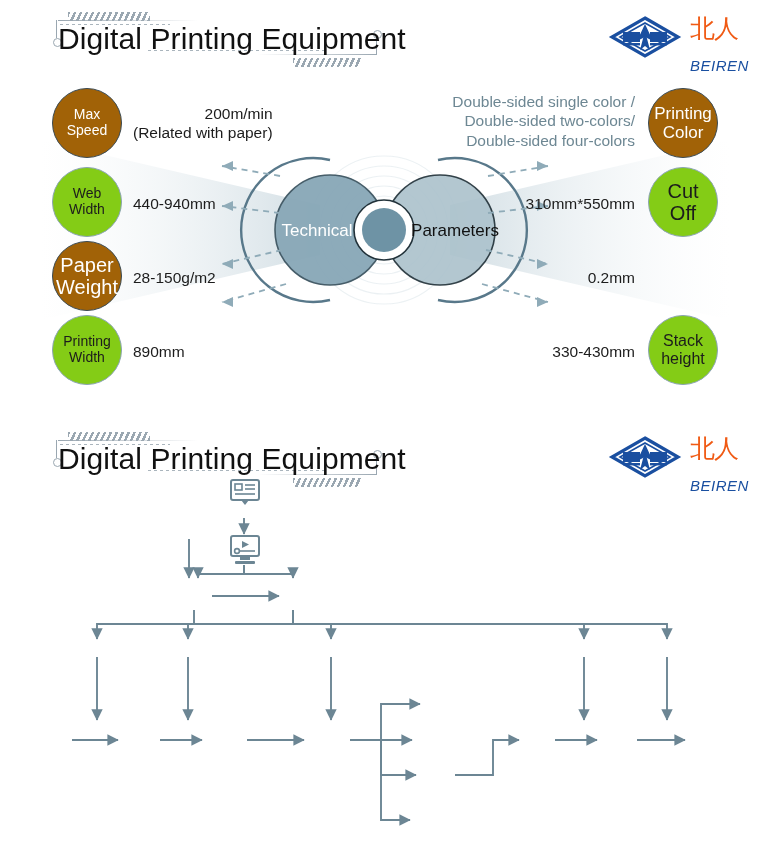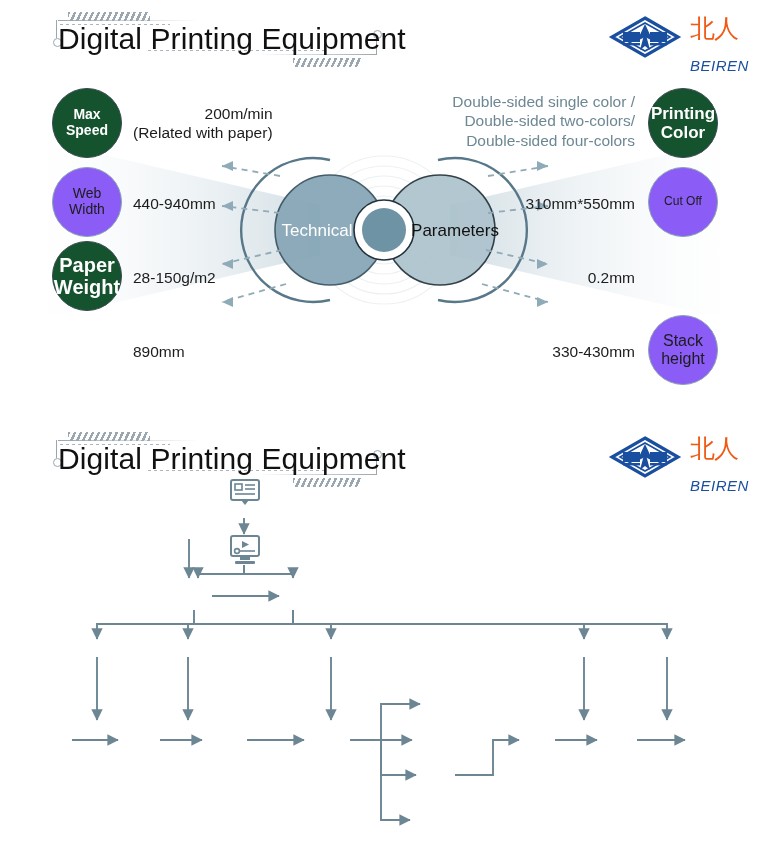--- a/index.html
+++ b/index.html
@@ -49,22 +49,22 @@
   .logo .cn{position:absolute;left:84px;top:-2px;font-size:25px;font-weight:400;
     color:#f05a14;font-family:"DejaVu Sans",sans-serif;letter-spacing:-1px;}
   .logo .en{position:absolute;left:84px;top:26px;font-size:15px;font-weight:400;
     color:#1a4fa0;font-style:italic;letter-spacing:.5px;font-family:"Liberation Sans",sans-serif;margin-top:17px;}
 
   
   .circ{
     position:absolute;border-radius:50%;display:flex;align-items:center;
     justify-content:center;text-align:center;line-height:1.12;box-sizing:border-box;
   }
-  .circ.dark{background:#14532d;border:1.5px solid #3b4a52;color:#ffffff;font-weight:bold;}
-  .circ.light{background:#8b5cf6;border:1.5px solid #8aa4b2;color:#1c1c1c;}
+  .circ.dark{background:#a16207;border:1.5px solid #3b4a52;color:#ffffff;}
+  .circ.light{background:#84cc16;border:1.5px solid #8aa4b2;color:#1c1c1c;}
   .circ span{display:block;padding:0 4px;}
   .spec-val{position:absolute;font-size:15.5px;color:#1c1c1c;line-height:1.25;white-space:pre-line;text-align:right;}
   .spec-val.muted{color:#6d8793;}
   .spec-val.r{text-align:right;}
   svg.wires{position:absolute;left:0;top:0;pointer-events:none;}
   .ic{position:absolute;}
 </style>
 </head>
 <body>
 
@@ -170,31 +170,35 @@
 Width</span>
   </div>
   <div class="spec-val" style="left:133px;top:194px;">440-940mm</div>
 
   <div class="circ dark" style="left:52px;top:241px;width:70px;height:70px;font-size:20px;">
     <span>Paper
 Weight</span>
   </div>
   <div class="spec-val" style="left:133px;top:268px;">28-150g/m2</div>
 
+  <div class="circ light" style="left:52px;top:315px;width:70px;height:70px;font-size:14px;">
+    <span>Printing
+Width</span>
+  </div>
   <div class="spec-val" style="left:133px;top:342px;">890mm</div>
 
   <div class="circ dark" style="left:648px;top:88px;width:70px;height:70px;font-size:17px;">
     <span>Printing
 Color</span>
   </div>
   <div class="spec-val muted r" style="left:395px;top:92px;width:240px;">Double-sided single color /
 Double-sided two-colors/
 Double-sided four-colors</div>
 
-  <div class="circ light" style="left:648px;top:167px;width:70px;height:70px;font-size:12px;">
+  <div class="circ light" style="left:648px;top:167px;width:70px;height:70px;font-size:20px;">
     <span>Cut
 Off</span>
   </div>
   <div class="spec-val r" style="left:395px;top:194px;width:240px;">310mm*550mm</div>
 
   <div class="spec-val r" style="left:395px;top:268px;width:240px;">0.2mm</div>
 
   <div class="circ light" style="left:648px;top:315px;width:70px;height:70px;font-size:16px;">
     <span>Stack
 height</span>

